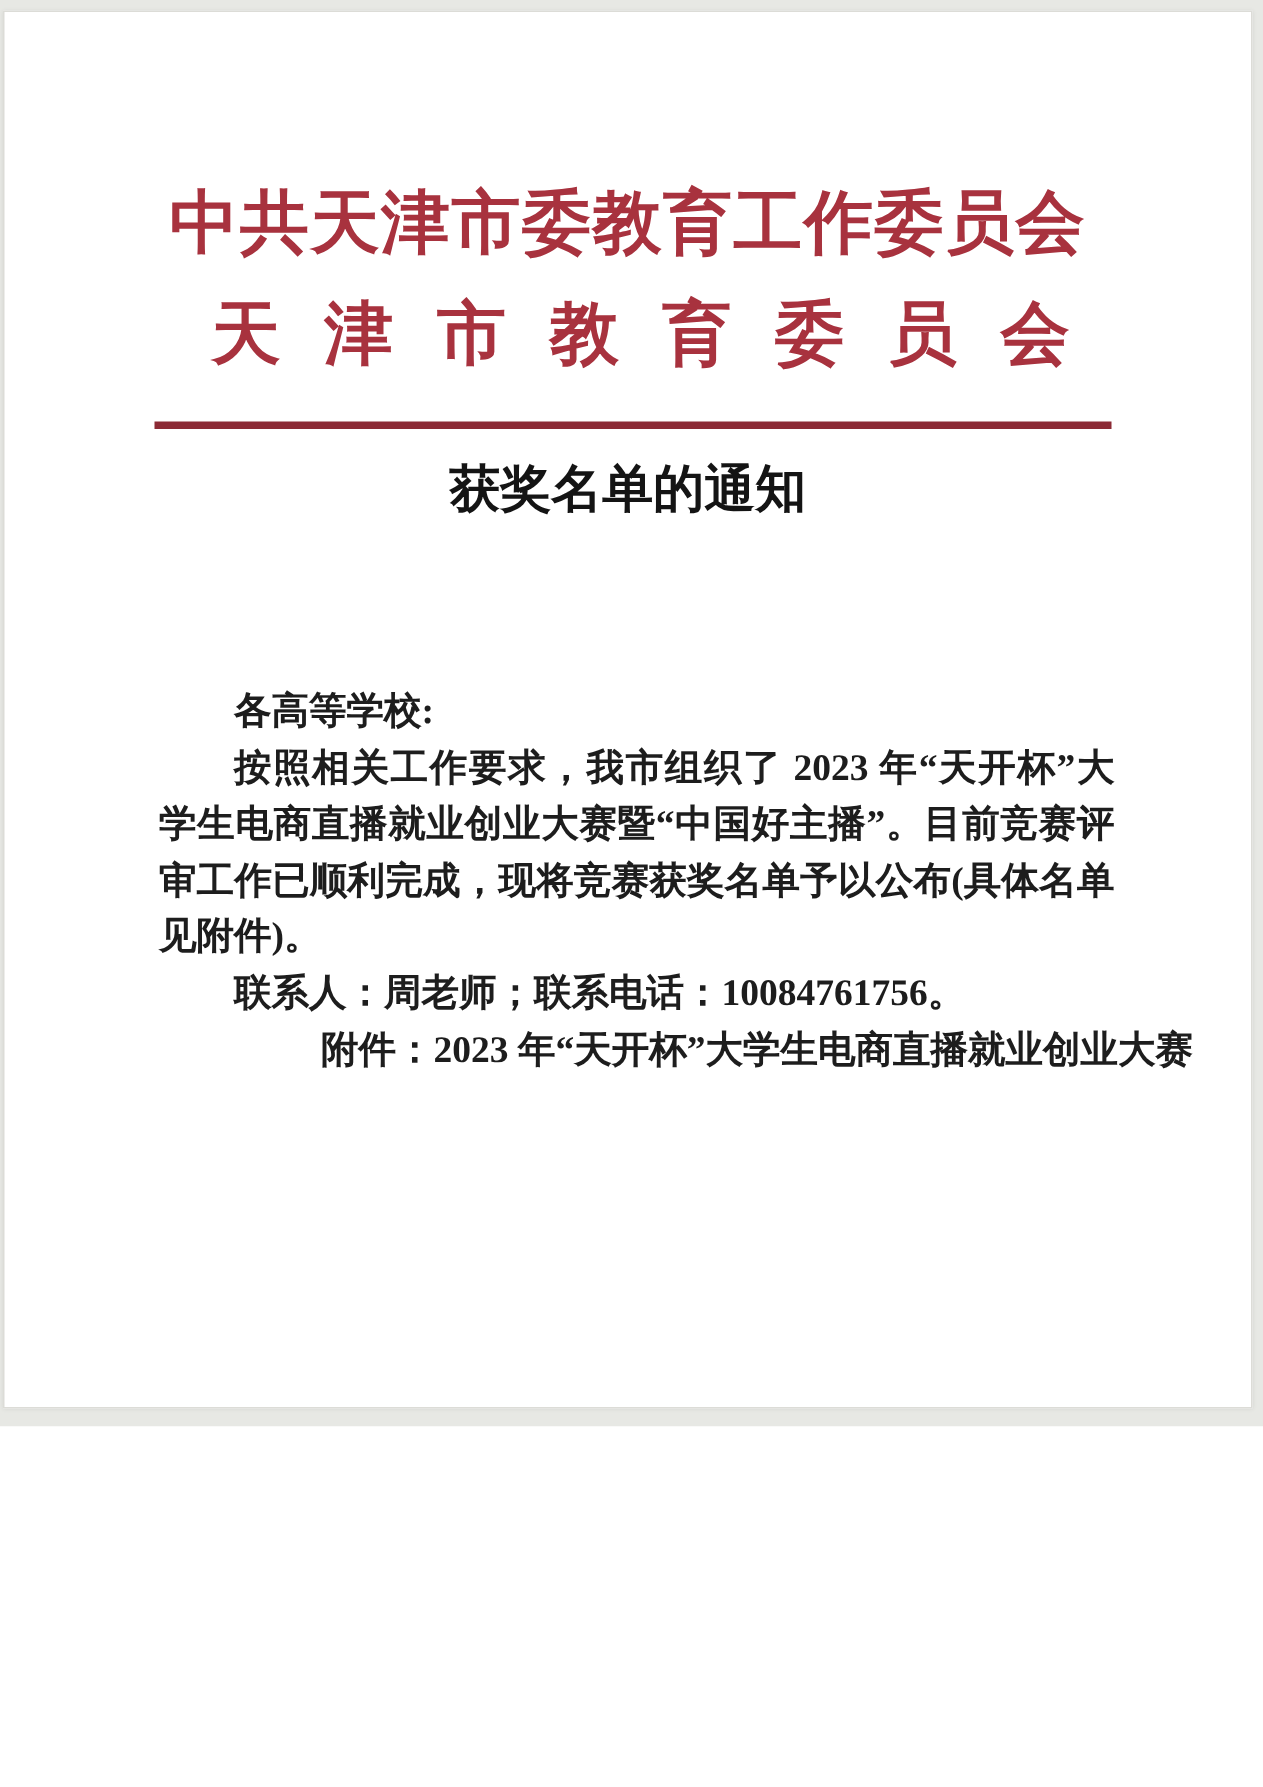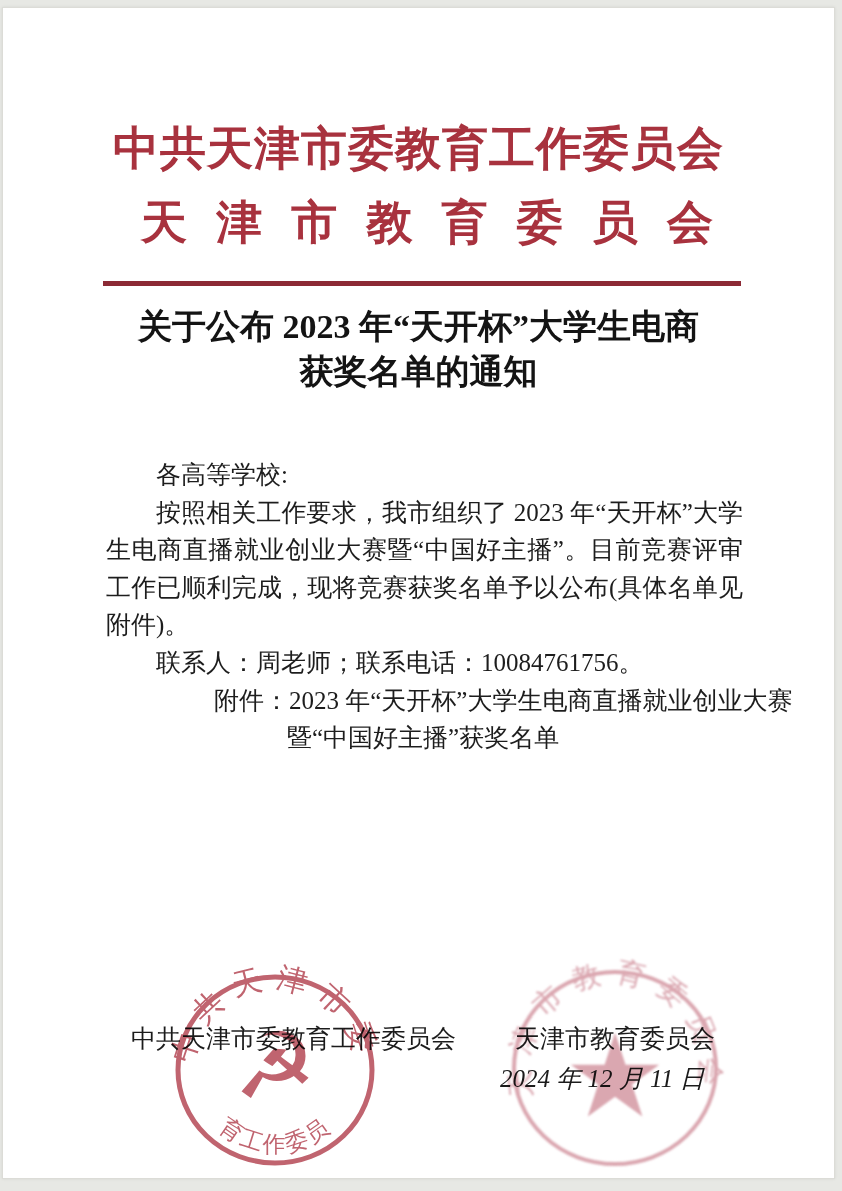--- a/index.html
+++ b/index.html
@@ -1,18 +1,18 @@
 <!DOCTYPE html>
 <html><head>
 <meta charset="utf-8">
 <style>
   html,body{margin:0;padding:0;}
   .canvas{
     position:relative;
-    width:842px;height:1191px;
+    width:842px;height:951px;
     background:#e7e8e4;
     overflow:hidden;
     font-family:"Liberation Serif","DejaVu Serif",serif;
   }
   .page{
     position:absolute;
     top:7px;left:2px;right:7px;bottom:12px;
     background:#ffffff;
     border:1px solid #dcdcd7;
     box-shadow:0 0 3px rgba(0,0,0,.08);
@@ -42,20 +42,21 @@
     text-align:center;
     font-size:34px;line-height:45px;font-weight:bold;
     color:#141414;
   }
   
   .body-text{
     position:absolute;top:448px;left:103px;width:637px;
     font-size:25px;line-height:37.6px;
     color:#1d1d1d;
     text-align:justify;
+    font-weight:bold;
   }
   .body-text p{margin:0;text-indent:2em;}
   .salutation{text-indent:0;}
   .contact{margin:0;text-indent:2em;}
   .attach1{margin-top:36px;padding-left:58px;white-space:nowrap;text-indent:0;}
   .attach2{padding-left:131px;white-space:nowrap;text-indent:0;}
   
   .sig{position:absolute;font-size:25px;color:#1b1b1b;white-space:nowrap;}
   .sig-left{left:128px;top:1014px;}
   .sig-right{left:512px;top:1014px;}
@@ -71,30 +72,28 @@
 <body>
 
 <div class="canvas">
   <div class="page">
 
     <div class="hdr1">中共天津市委教育工作委员会</div>
     <div class="hdr2">天津市教育委员会</div>
     <div class="red-rule"></div>
 
     <h1 class="doc-title">
-      <div>关于公布 2023 年“天开杯”大学生电商</div>
       <div>获奖名单的通知</div>
     </h1>
 
     <div class="body-text">
       <p class="salutation">各高等学校:</p>
       <p>按照相关工作要求，我市组织了 2023 年“天开杯”大学生电商直播就业创业大赛暨“中国好主播”。目前竞赛评审工作已顺利完成，现将竞赛获奖名单予以公布(具体名单见附件)。</p>
       <p class="contact">联系人：周老师；联系电话：10084761756。</p>
       <p class="attach1">附件：2023 年“天开杯”大学生电商直播就业创业大赛</p>
-      <p class="attach2">暨“中国好主播”获奖名单</p>
     </div>
 
     <div class="sig sig-left">中共天津市委教育工作委员会</div>
     <div class="sig sig-right">天津市教育委员会</div>
     <div class="sig sig-date">2024 年 12 月 11 日</div>
 
     <svg class="seal seal-left" width="220" height="220" viewBox="-110 -110 220 220">
       <defs>
         <path id="arcLT" d="M -78 26 A 82 82 0 1 1 78 26" fill="none"></path>
         <path id="arcLB" d="M -58 58 A 82 82 0 0 0 58 58" fill="none"></path>

